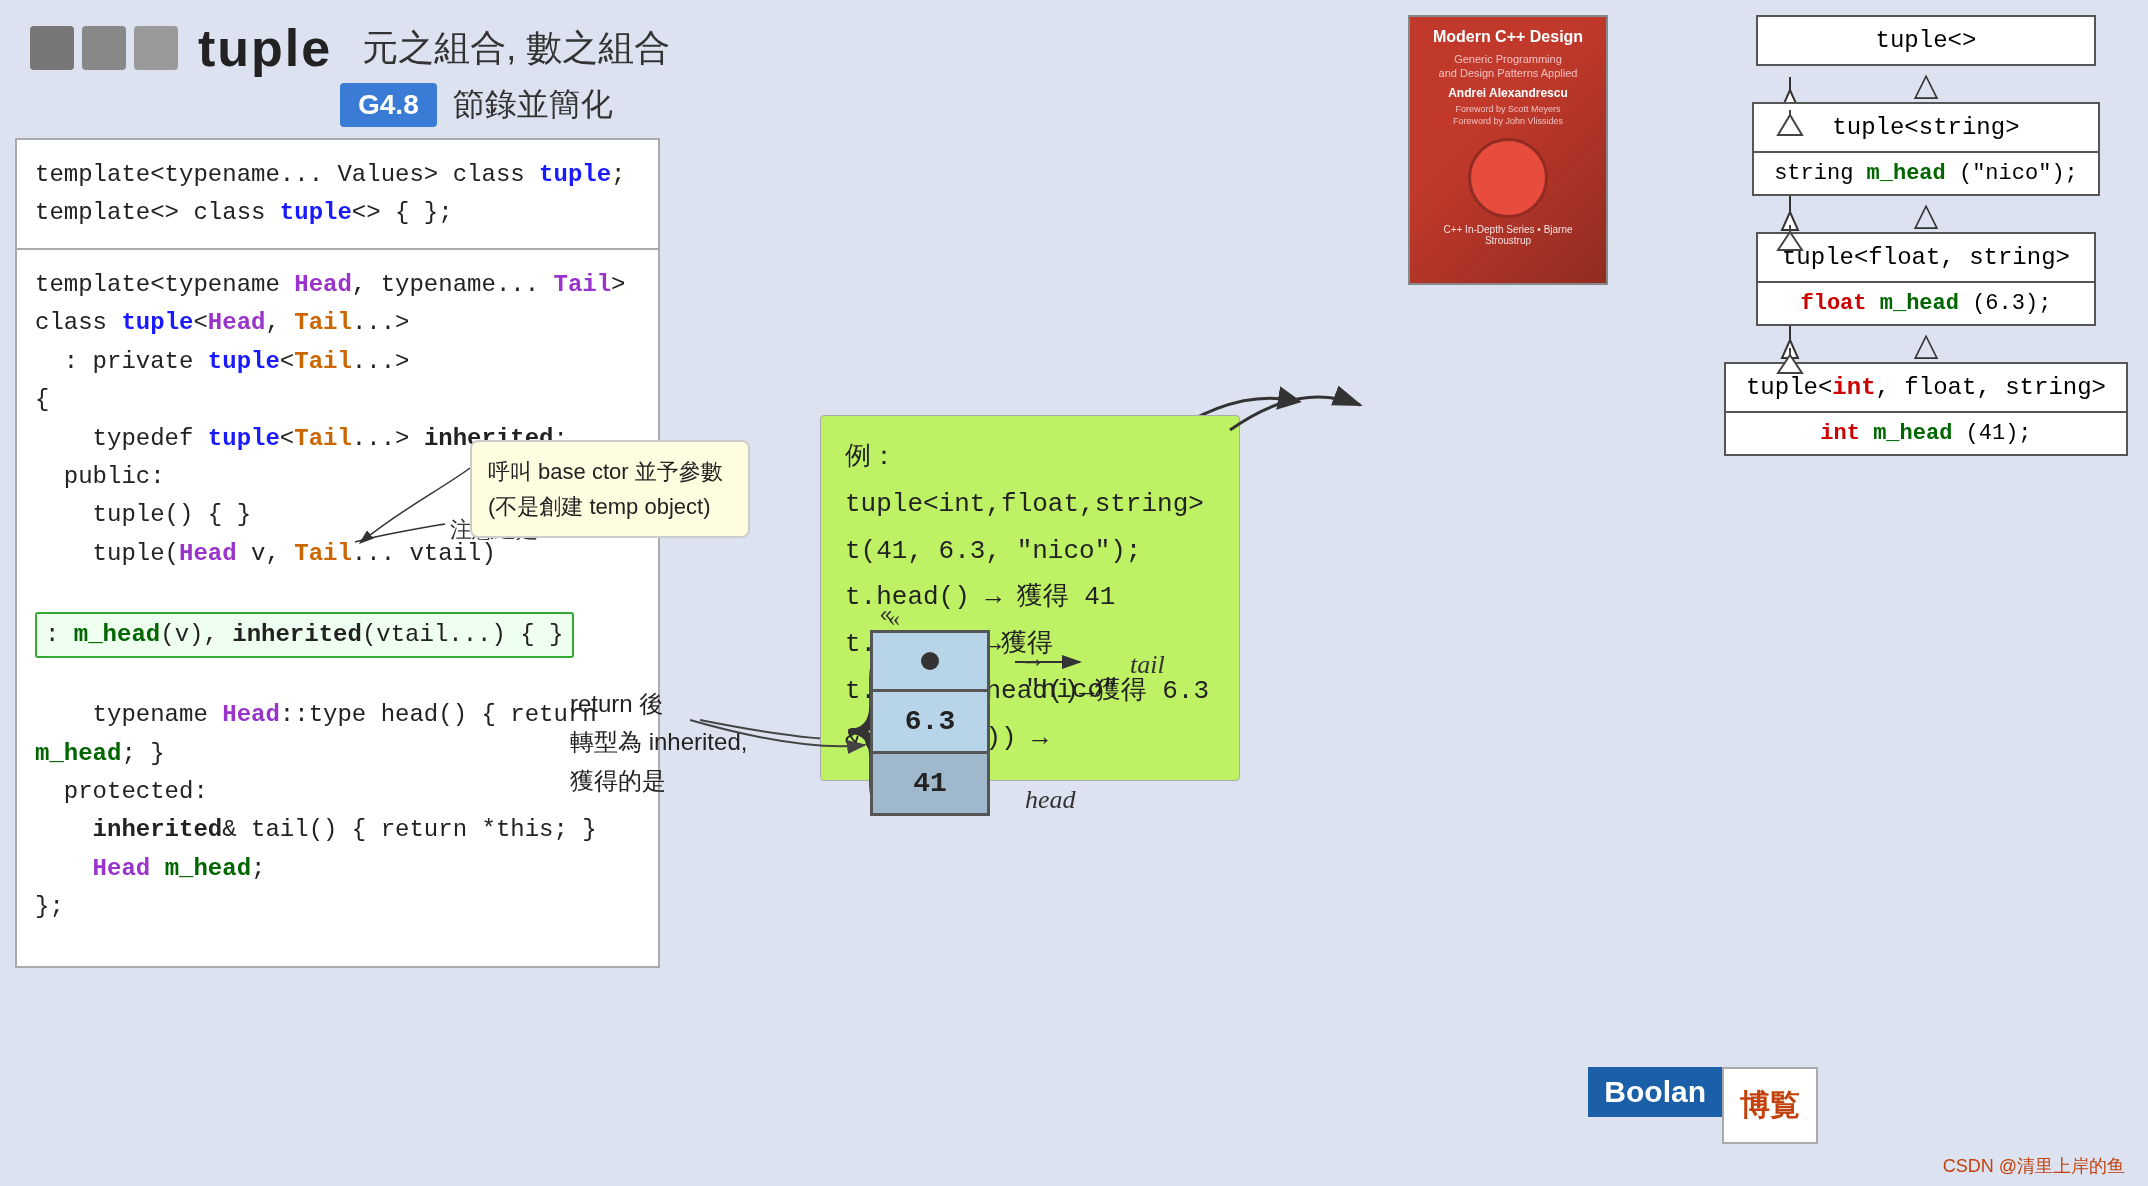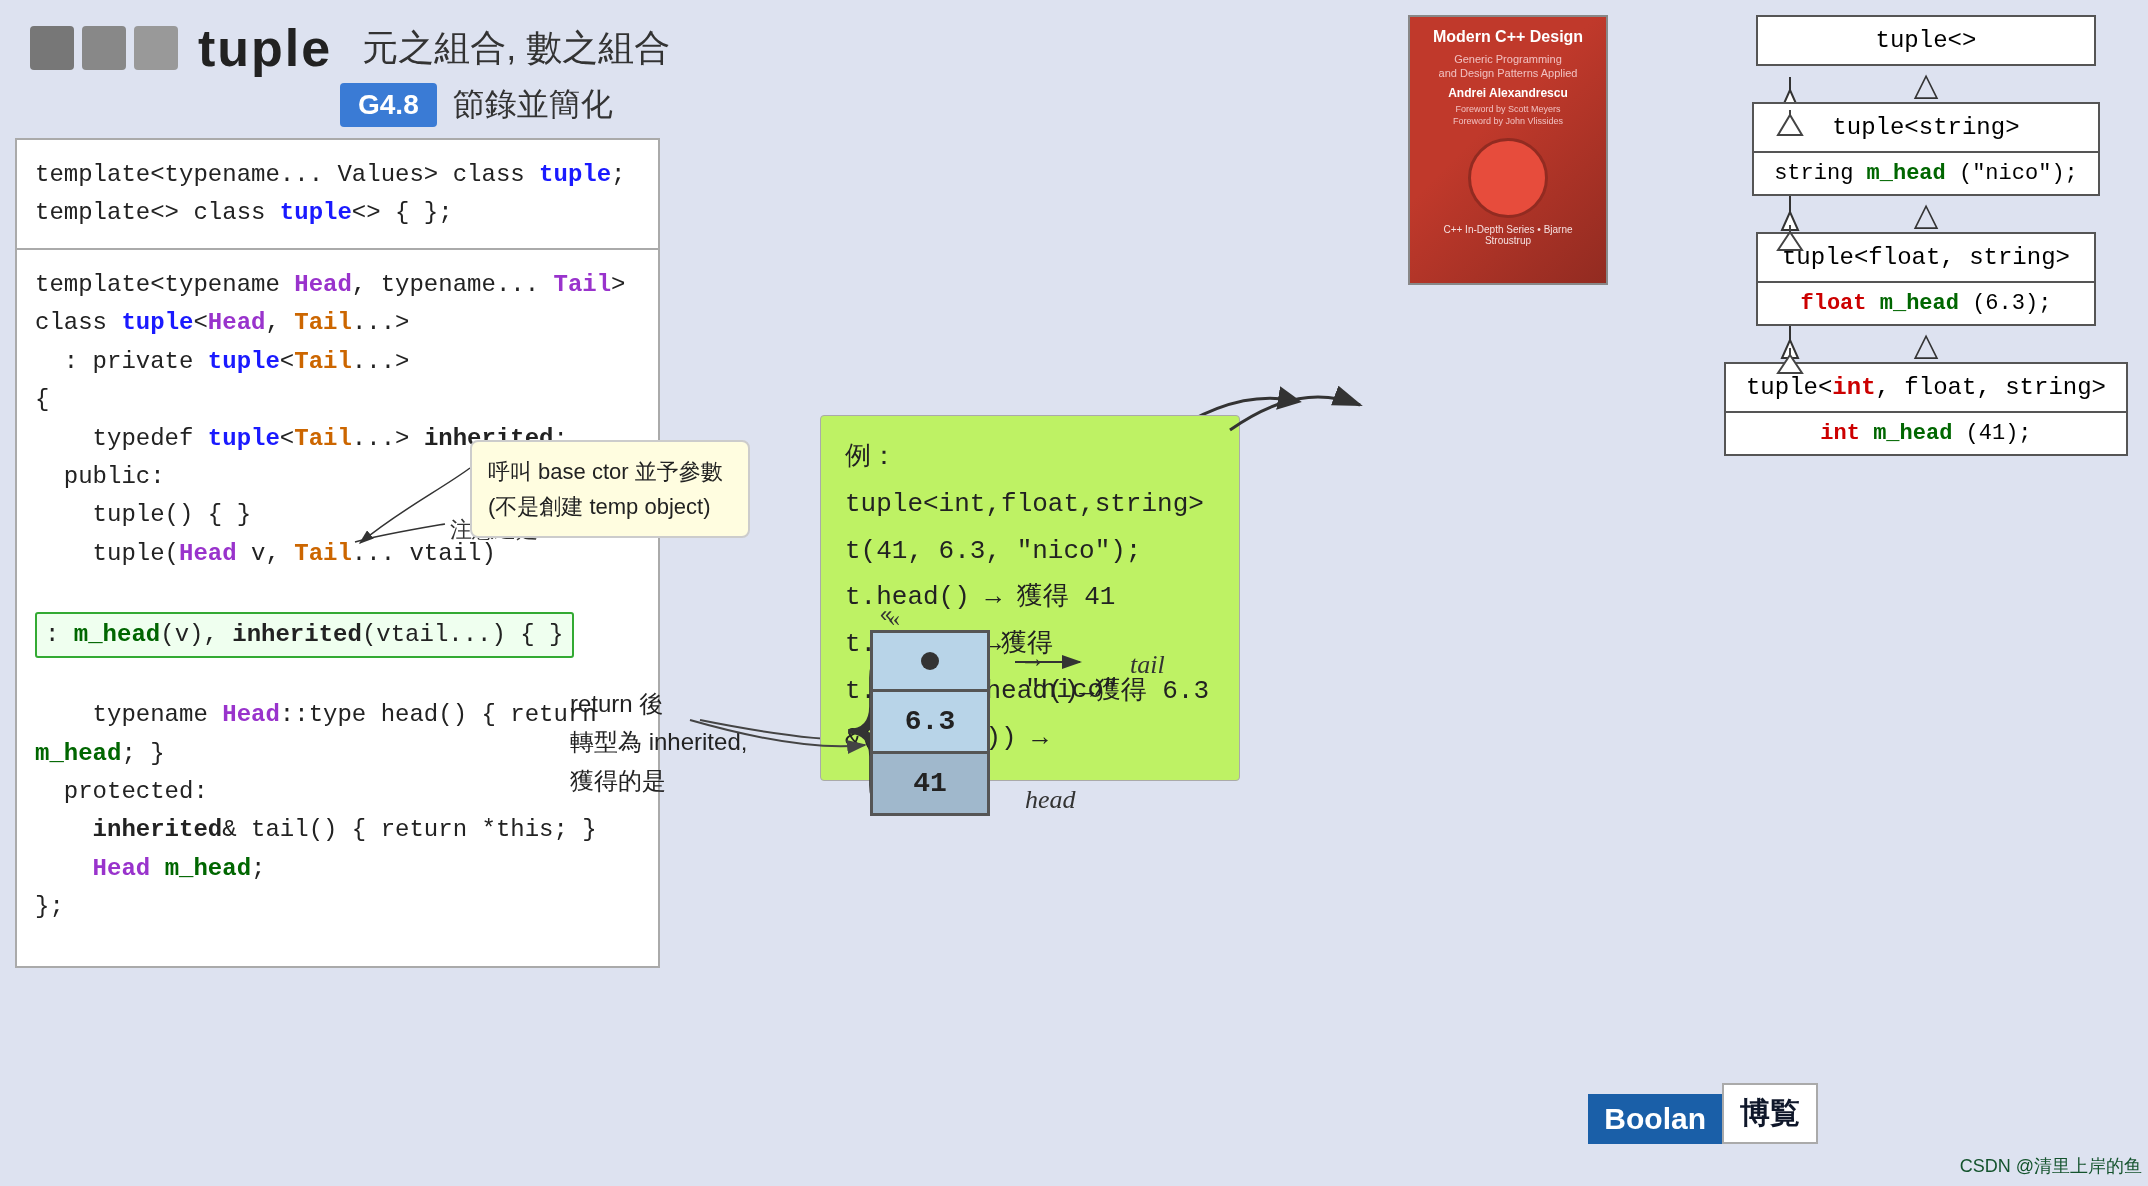--- a/index.html
+++ b/index.html
@@ -302,54 +302,54 @@
       height: 1186px;
       pointer-events: none;
     }
 
     
     .boolan-badge {
       position: absolute;
       right: 360px;
       bottom: 50px;
       display: flex;
-      align-items: flex-end;
+      align-items: flex-start;
       gap: 0;
     }
     .boolan-blue {
       background: #1a5fa8;
       color: white;
       font-size: 30px;
       font-weight: bold;
       padding: 8px 16px;
     }
     .boolan-white {
       background: white;
-      color: #0f172a;
+      color: #c2410c;
       font-size: 30px;
       font-weight: bold;
-      padding: 8px 16px;
+      padding: 16px 16px;
       border: 2px solid #aaa;
     }
 
     
     .nico-label {
       position: absolute;
       font-size: 26px;
       font-family: 'Courier New', monospace;
       color: #222;
     }
 
     
     .watermark {
       position: absolute;
       bottom: 8px;
-      right: 6px;
+      right: 23px;
       font-size: 18px;
-      color: #14532d;
+      color: #c2410c;
     }
   </style>
 </head>
 <body>
 
 <svg class="arrow-overlay" xmlns="http://www.w3.org/2000/svg">
 
   <line x1="470" y1="490" x2="390" y2="547" stroke="#333" stroke-width="2" marker-end="url(#arr)"></line>
 
   <line x1="440" y1="525" x2="330" y2="540" stroke="#333" stroke-width="2"></line>

